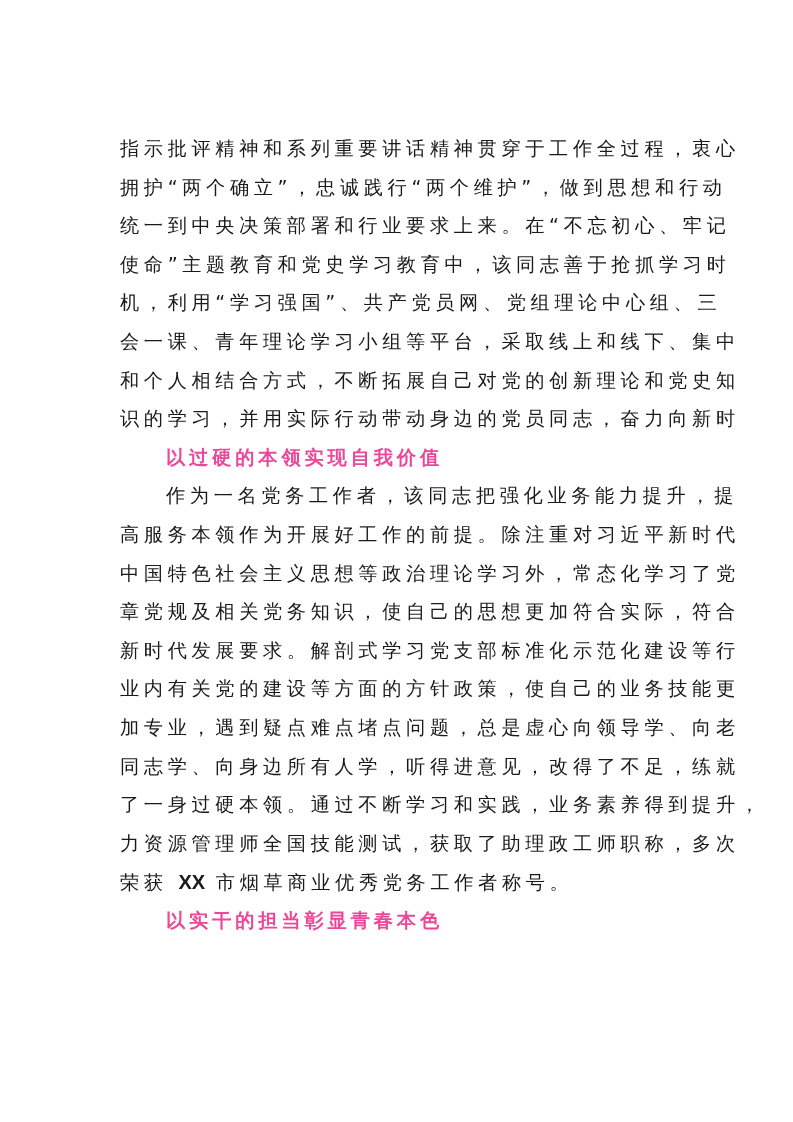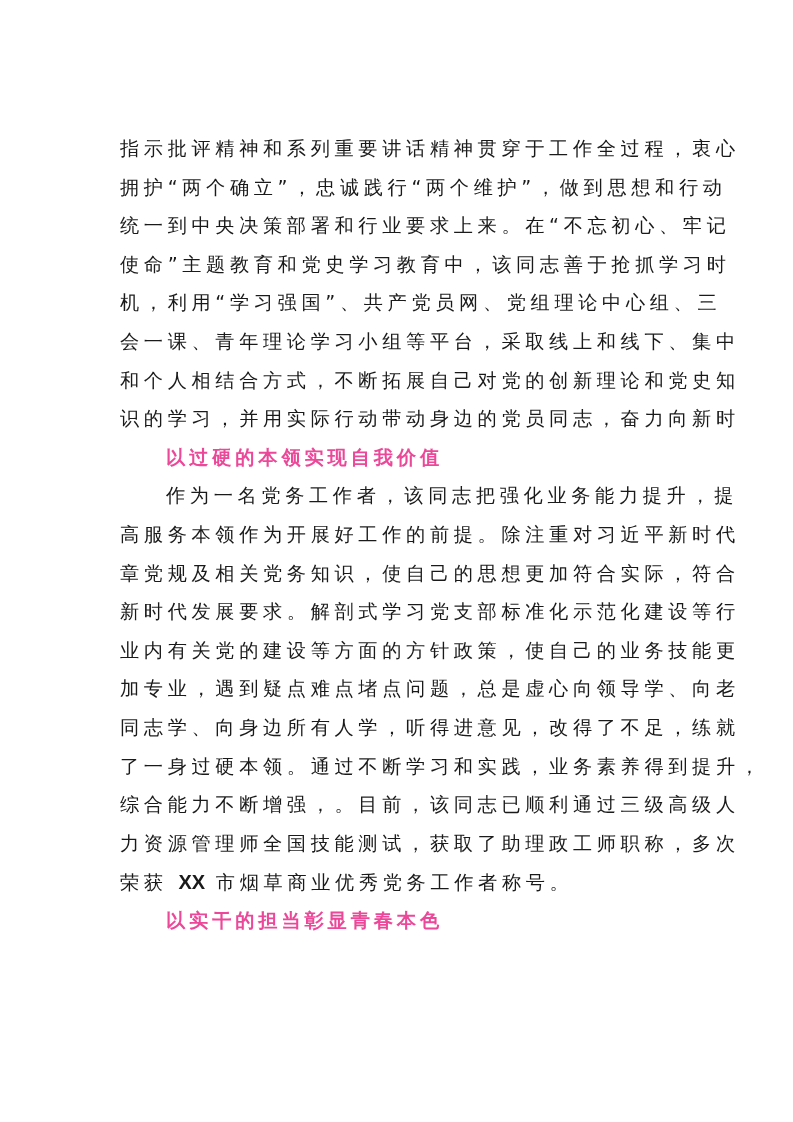--- a/index.html
+++ b/index.html
@@ -59,27 +59,27 @@
     <div class="line">会一课、青年理论学习小组等平台，采取线上和线下、集中</div>
     <div class="line">和个人相结合方式，不断拓展自己对党的创新理论和党史知</div>
     <div class="line">识的学习，并用实际行动带动身边的党员同志，奋力向新时</div>
   </div>
 
   <div class="line indent heading">以过硬的本领实现自我价值</div>
 
   <div>
     <div class="line indent">作为一名党务工作者，该同志把强化业务能力提升，提</div>
     <div class="line">高服务本领作为开展好工作的前提。除注重对习近平新时代</div>
+    <div class="line">中国特色社会主义思想等政治理论学习外，常态化学习了党</div>
     <div class="line">章党规及相关党务知识，使自己的思想更加符合实际，符合</div>
     <div class="line">新时代发展要求。解剖式学习党支部标准化示范化建设等行</div>
     <div class="line">业内有关党的建设等方面的方针政策，使自己的业务技能更</div>
     <div class="line">加专业，遇到疑点难点堵点问题，总是虚心向领导学、向老</div>
     <div class="line">同志学、向身边所有人学，听得进意见，改得了不足，练就</div>
     <div class="line">了一身过硬本领。通过不断学习和实践，业务素养得到提升，</div>
-    <div class="line">综合能力不断增强，。目前，该同志已顺利通过三级高级人</div>
     <div class="line">力资源管理师全国技能测试，获取了助理政工师职称，多次</div>
     <div class="line">
       <span>荣获 </span><span class="latin">XX</span><span> 市烟草商业优秀党务工作者称号。</span>
     </div>
   </div>
 
   <div class="line indent heading">以实干的担当彰显青春本色</div>
 
 </div>
 

